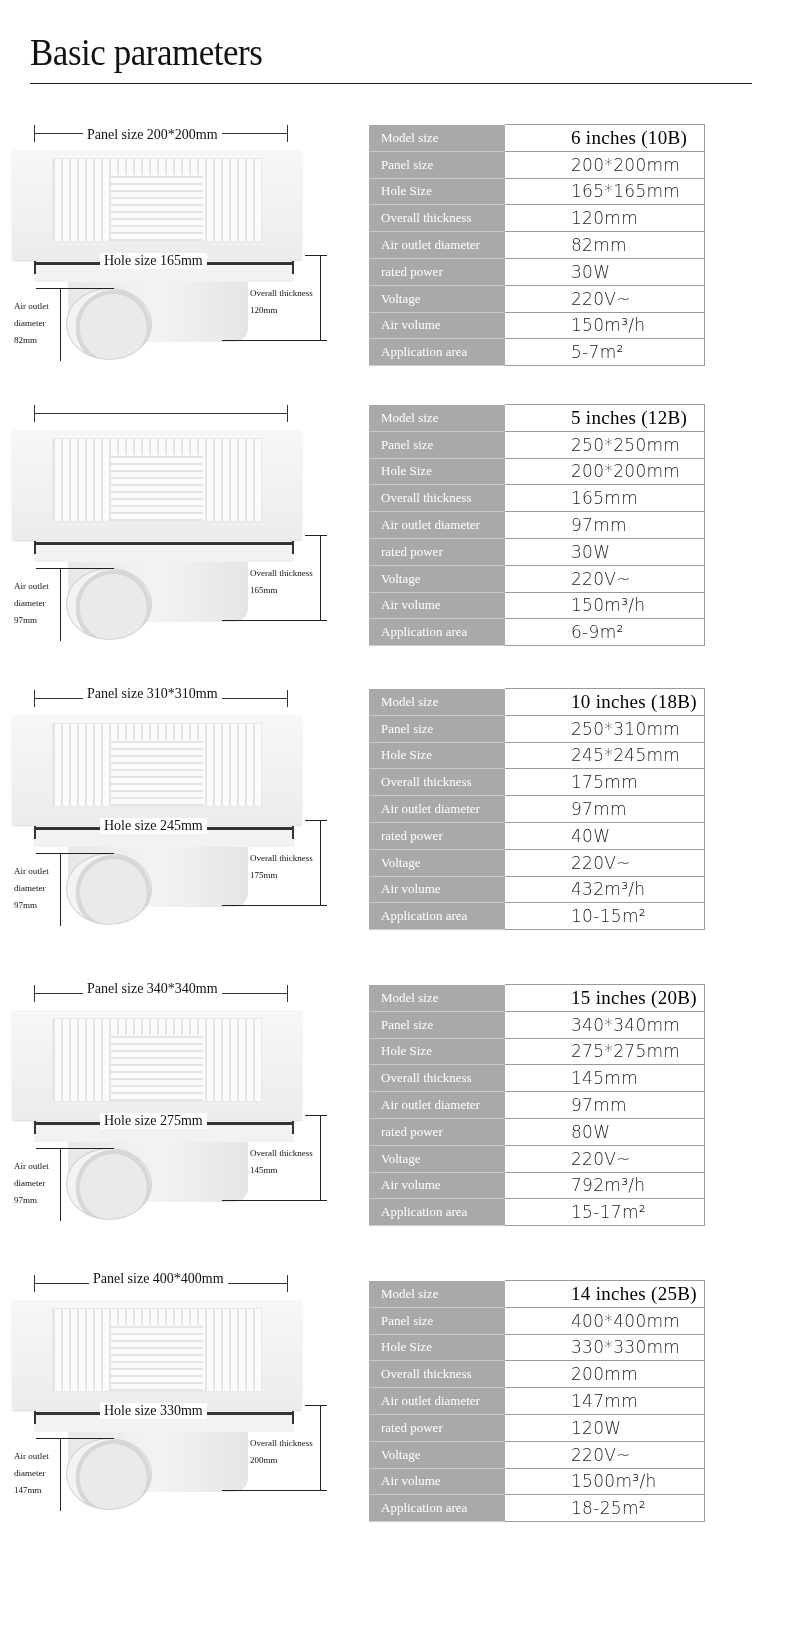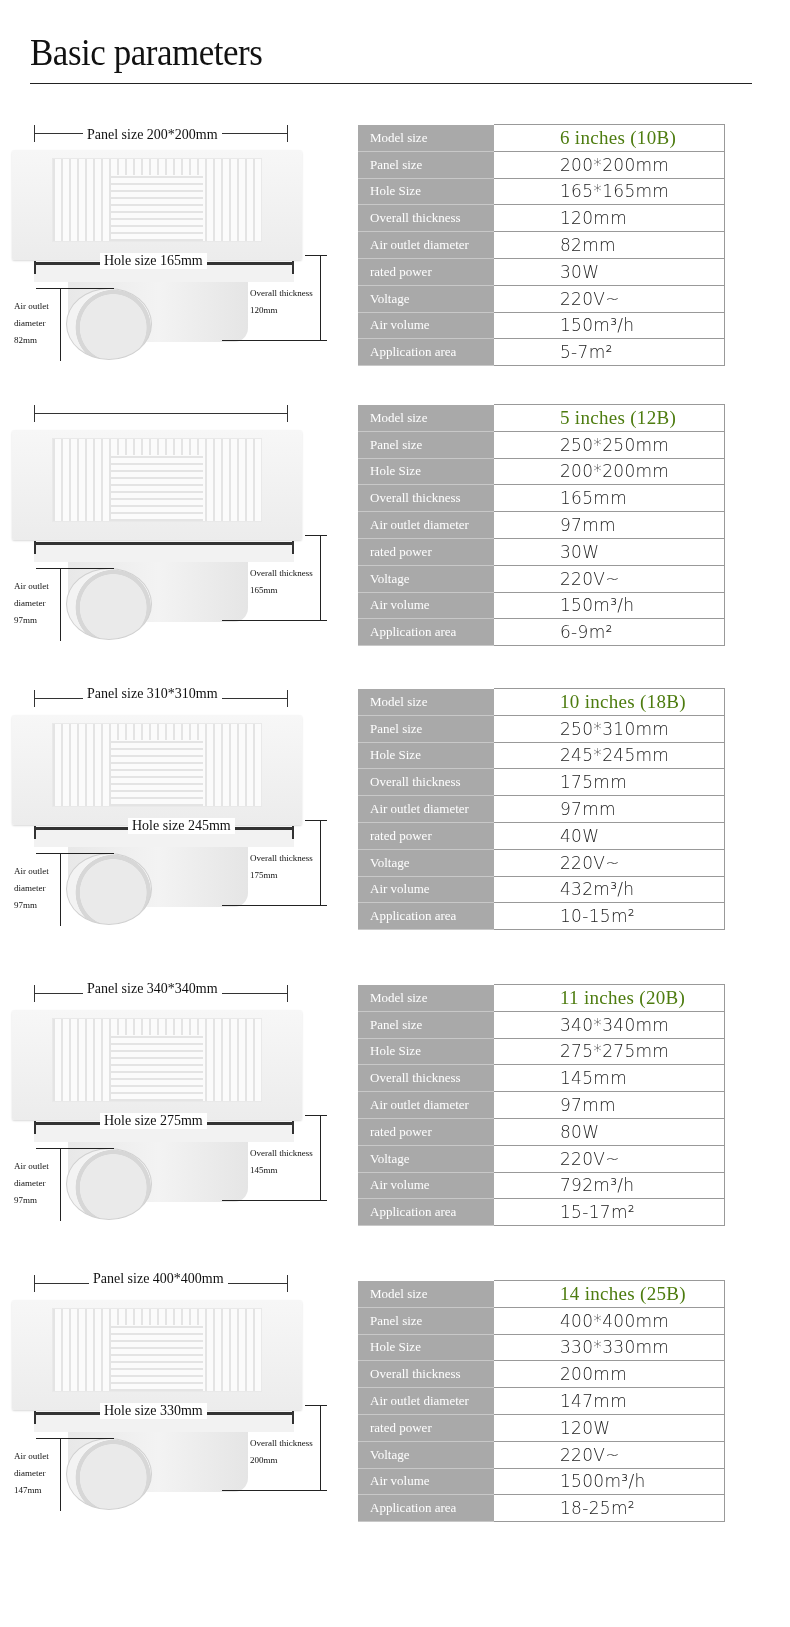--- a/index.html
+++ b/index.html
@@ -21,25 +21,25 @@
     background:repeating-linear-gradient(0deg,#e4e4e4 0 2px,#fbfbfb 2px 7px);}
   .hole-bar{position:absolute;height:3px;background:#333;}
   .hole-bar .tick{position:absolute;top:-1px;width:2px;height:13px;background:#333;}
   .hole-plate{position:absolute;background:#f2f2f2;}
   .body-box{position:absolute;background:linear-gradient(90deg,#e8e8e8,#f3f3f3 50%,#e5e5e5);border-radius:0 0 14px 14px;}
   .outlet{position:absolute;border-radius:50%;background:radial-gradient(circle at 55% 55%,#eaeaea 0 55%,#d7d7d7 56% 62%,#f3f3f3 63%);border:1px solid #d0d0d0;}
   .vline{position:absolute;width:1px;background:#222;}
   .hline{position:absolute;height:1px;background:#222;}
   .small{position:absolute;font-size:9px;line-height:17px;color:#111;}
   
-  .tbl{position:absolute;left:358px;width:367px;border-collapse:collapse;}
+  .tbl{position:absolute;left:369px;width:336px;border-collapse:collapse;}
   .tbl td{height:25.8px;padding:0;border-bottom:1px solid #cfcfcf;}
   .tbl .k{width:136px;background:#a9a9a9;color:#fff;font-family:"Liberation Serif",serif;font-size:13px;padding-left:12px;box-sizing:border-box;border-bottom:1px solid #c8c8c8;}
   .tbl .v{background:#fff;border-right:1px solid #999;border-bottom:1px solid #999;font-family:"DejaVu Sans",sans-serif;font-size:17px;font-weight:300;color:#222;padding-left:66px;letter-spacing:0.3px;}
-  .tbl tr:first-child .v{border-top:1px solid #999;font-family:"Liberation Serif",serif;font-size:19px;color:#4d7c0f;}
+  .tbl tr:first-child .v{border-top:1px solid #999;font-family:"Liberation Serif",serif;font-size:19px;color:#000000;}
 </style>
 </head>
 <body>
 
 <div class="title">Basic parameters</div>
 <div class="title-rule"></div>
 
 <div id="sections">
     <div class="section" style="top: 115px;">
     <div class="prod">
@@ -197,21 +197,21 @@
       </div>
       <div class="dim-label" style="left:83px;top:6px;font-family:Liberation Serif, serif;">Panel size 310*310mm</div>
       <div class="panel" style="top:35px;width:290px;height:110px;">
         <div class="grille"></div>
       </div>
       <div class="hole-plate" style="left:34px;top:147px;width:260px;height:20px;"></div>
       <div class="hole-bar" style="left:34px;top:147px;width:260px;">
         <span class="tick" style="left:0"></span>
           <span class="tick" style="right:0"></span>
       </div>
-      <div class="dim-label" style="left:100px;top:138px;margin-left:28px;">Hole size 245mm</div>
+      <div class="dim-label" style="left:100px;top:138px;">Hole size 245mm</div>
       <div class="body-box" style="left:68px;top:167px;width:180px;height:60px;"></div>
       <div class="outlet" style="left:66px;top:173px;width:84px;height:70px;"></div>
       <div class="hline" style="left:36px;top:173px;width:78px;"></div>
       <div class="vline" style="left:60px;top:173px;height:73px;"></div>
       <div class="small" style="left:14px;top:183px;">
         <div>Air outlet</div>
         <div>diameter</div>
         <div>97mm</div>
       </div>
       <div class="hline" style="left:305px;top:140px;width:22px;"></div>
@@ -294,21 +294,21 @@
       <div class="small" style="left:250px;top:170px;">
         <div>Overall thickness</div>
         <div>145mm</div>
       </div>
     </div>
     </div>
     <table class="tbl" style="top: 984px;">
     <tbody>
         <tr>
       <td class="k">Model size</td>
-      <td class="v">11 inches (20B)</td>
+      <td class="v">15 inches (20B)</td>
     </tr>
     <tr>
       <td class="k">Panel size</td>
       <td class="v">340*340mm</td>
     </tr>
     <tr>
       <td class="k">Hole Size</td>
       <td class="v">275*275mm</td>
     </tr>
     <tr>

